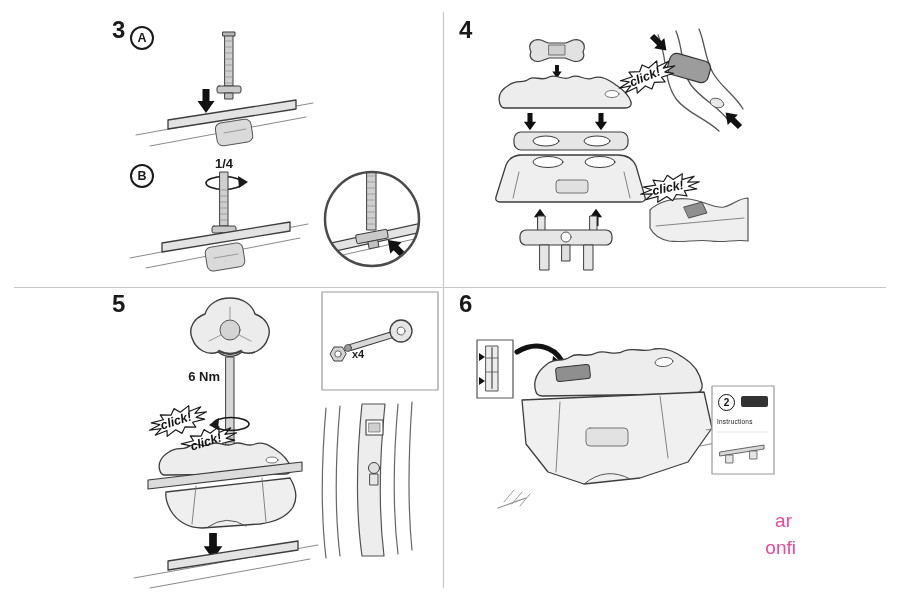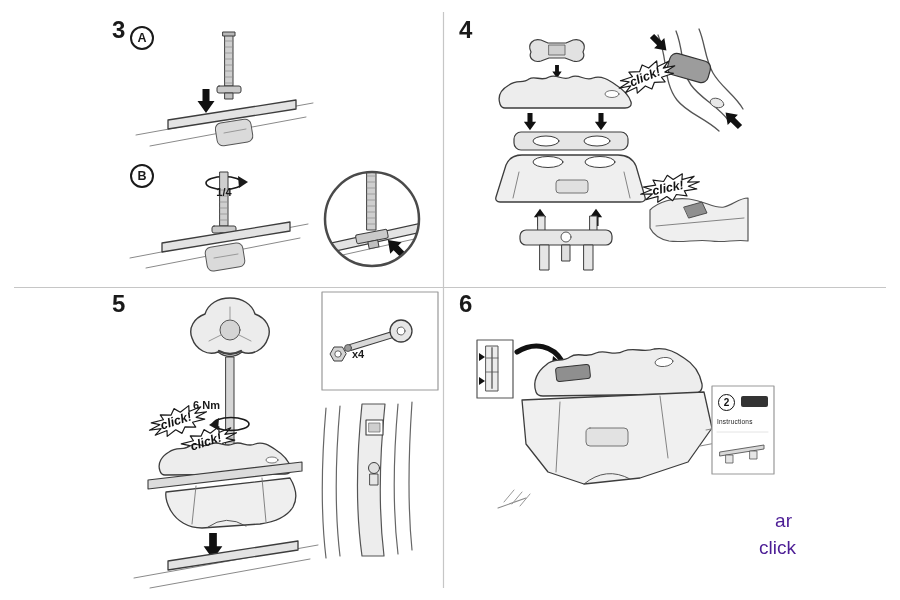--- a/index.html
+++ b/index.html
@@ -4,28 +4,28 @@
 <style>
   html,body{margin:0;padding:0;background:#fff;}
   .sheet{position:relative;width:900px;height:600px;background:#fff;overflow:hidden;
          font-family:"Liberation Sans",sans-serif;}
   .sheet svg{position:absolute;left:0;top:0;}
   .txt{position:absolute;color:#1a1a1a;white-space:nowrap;}
   .step-num{font-size:24px;font-weight:700;}
   .badge{position:absolute;width:20px;height:20px;border:2.2px solid #1a1a1a;border-radius:50%;
          display:flex;align-items:center;justify-content:center;font-weight:700;font-size:12.5px;
          background:#fff;color:#1a1a1a;}
-  .bold-label{font-weight:700;font-size:11px;margin-top:30px;}
+  .bold-label{font-weight:700;font-size:13px;}
   .click{position:absolute;font-style:italic;font-weight:700;font-size:12.5px;color:#111;
          transform-origin:center;}
   .kit-badge{position:absolute;width:15px;height:15px;border:1.8px solid #111;border-radius:50%;
          display:flex;align-items:center;justify-content:center;font-weight:700;font-size:10px;
          background:#fff;color:#111;}
   .tiny{font-size:6.5px;color:#222;letter-spacing:.2px;}
-  .watermark{position:absolute;color:#4c1d95;font-size:19px;text-align:right;}
+  .watermark{position:absolute;color:#ec4899;font-size:19px;text-align:right;}
 </style>
 </head>
 <body>
 
 <div class="sheet">
 
 <svg width="900" height="600" viewBox="0 0 900 600">
   <defs>
     <clipPath id="magclip">
           <circle cx="372" cy="219" r="47"></circle>
@@ -318,15 +318,15 @@
 <div class="txt bold-label" style="left:150px;top:369px;width:70px;text-align:right;">6 Nm</div>
 <div class="click" style="left:160px;top:414px;transform:rotate(-18deg);">click!</div>
 <div class="click" style="left:190px;top:435px;transform:rotate(-18deg);">click!</div>
 <div class="txt" style="left:352px;top:348px;font-weight:700;font-size:11px;">x4</div>
 
 <div class="txt step-num" style="left:459px;top:290px;">6</div>
 <div class="kit-badge" style="left:718px;top:394px;">2</div>
 <div class="txt tiny" style="left:717px;top:418px;">Instructions</div>
 
 <div class="watermark" style="left:748px;top:510px;width:44px;">ar</div>
-<div class="watermark" style="left:740px;top:537px;width:56px;">click</div>
+<div class="watermark" style="left:740px;top:537px;width:56px;">onfi</div>
 
 </div>
 
 </body></html>

